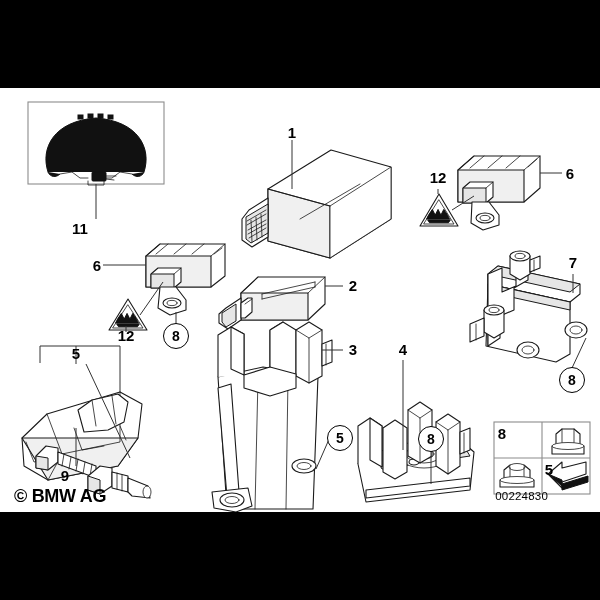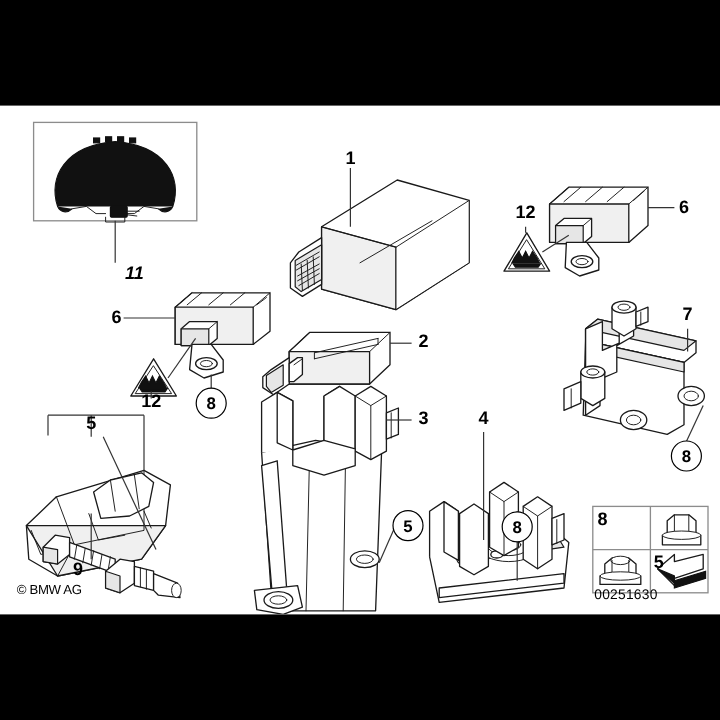--- a/index.html
+++ b/index.html
@@ -32,22 +32,22 @@
     left: 0;
     top: 0;
     width: 600px;
     height: 424px;
     display: block;
   }
   .copyright {
     position: absolute;
     left: 14px;
     top: 398px;
-    font-size: 11px;
-    font-weight: normal;
+    font-size: 18px;
+    font-weight: bold;
     color: #000;
     letter-spacing: -0.3px;
     font-family: "Liberation Sans", sans-serif;
     white-space: nowrap;
   }
   .diagnumber {
     position: absolute;
     left: 548px;
     top: 402px;
     transform: translateX(-100%);
@@ -407,24 +407,24 @@
     <div class="cu-label" style="left:403px; top:261px;">4</div>
     <div class="cu-circle-label" style="left:340px; top:350px;">5</div>
     <div class="cu-label" style="left:97px; top:177px;">6</div>
     <div class="cu-label" style="left:570px; top:85px;">6</div>
     <div class="cu-label" style="left:573px; top:174px;">7</div>
     <div class="cu-circle-label" style="left:176px; top:248px;">8</div>
     <div class="cu-circle-label" style="left:572px; top:292px;">8</div>
     <div class="cu-circle-label" style="left:431px; top:351px;">8</div>
     <div class="cu-label" style="left:65px; top:387px;">9</div>
     <div class="cu-label" style="left:76px; top:265px;">5</div>
-    <div class="cu-label" style="left:112px; top:140px;font-style:italic;">11</div>
+    <div class="cu-label" style="left:80px; top:140px;">11</div>
     <div class="cu-label" style="left:126px; top:247px;">12</div>
     <div class="cu-label" style="left:438px; top:89px;">12</div>
 
     <div class="cu-label" style="left:502px; top:345px;">8</div>
     <div class="cu-label" style="left:549px; top:381px;">5</div>
 
     <div class="copyright">© BMW AG</div>
-    <div class="diagnumber">00251630</div>
+    <div class="diagnumber">00224830</div>
 
   </div>
 </div>
 
 </body></html>

